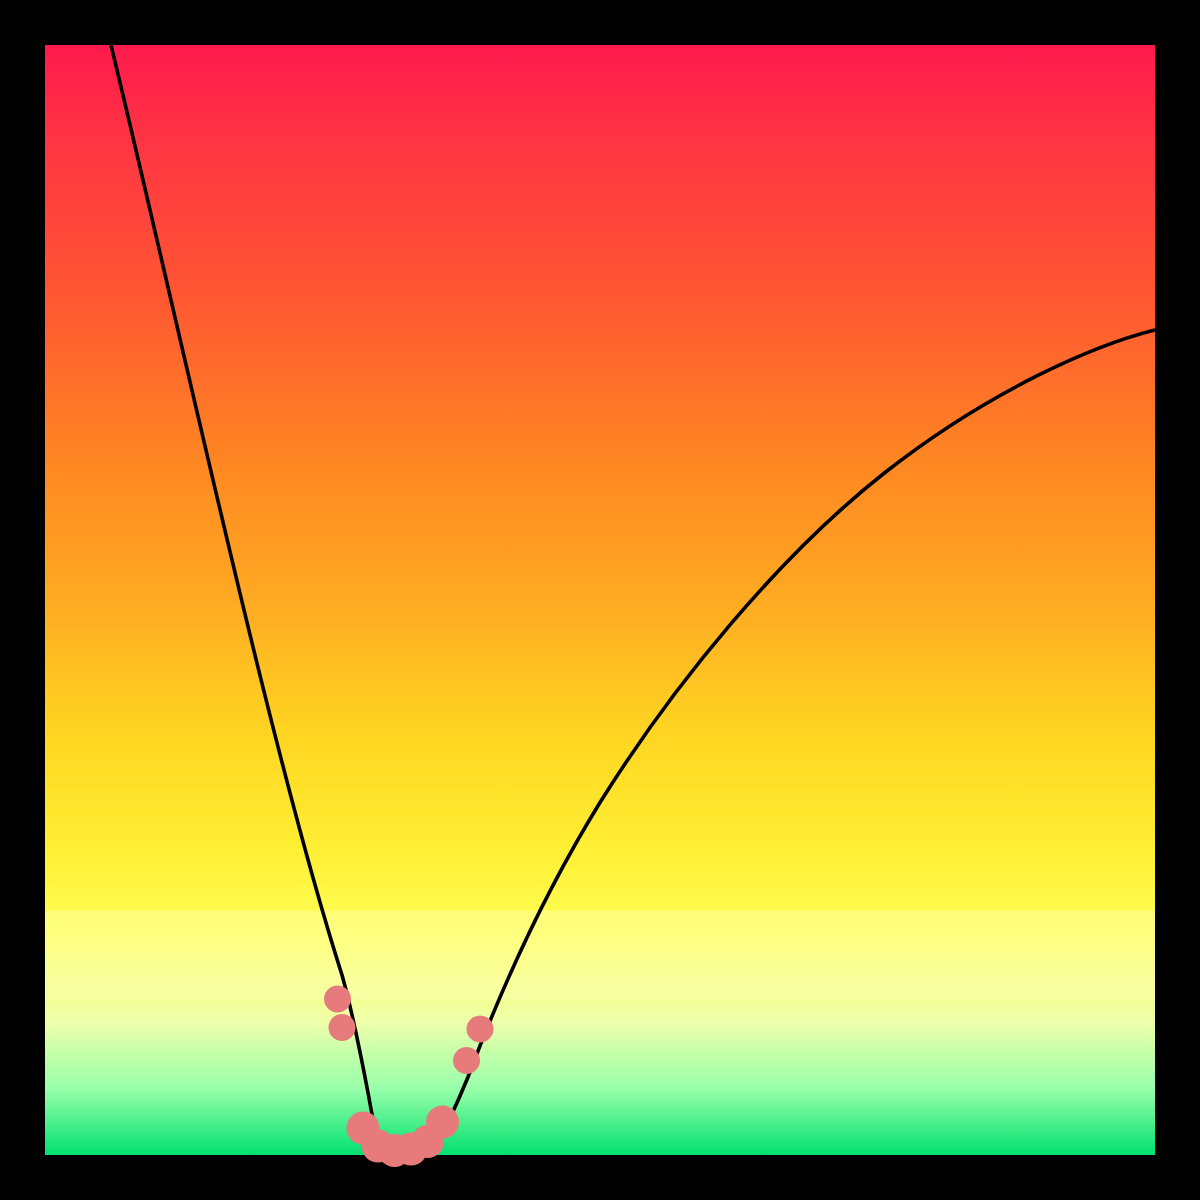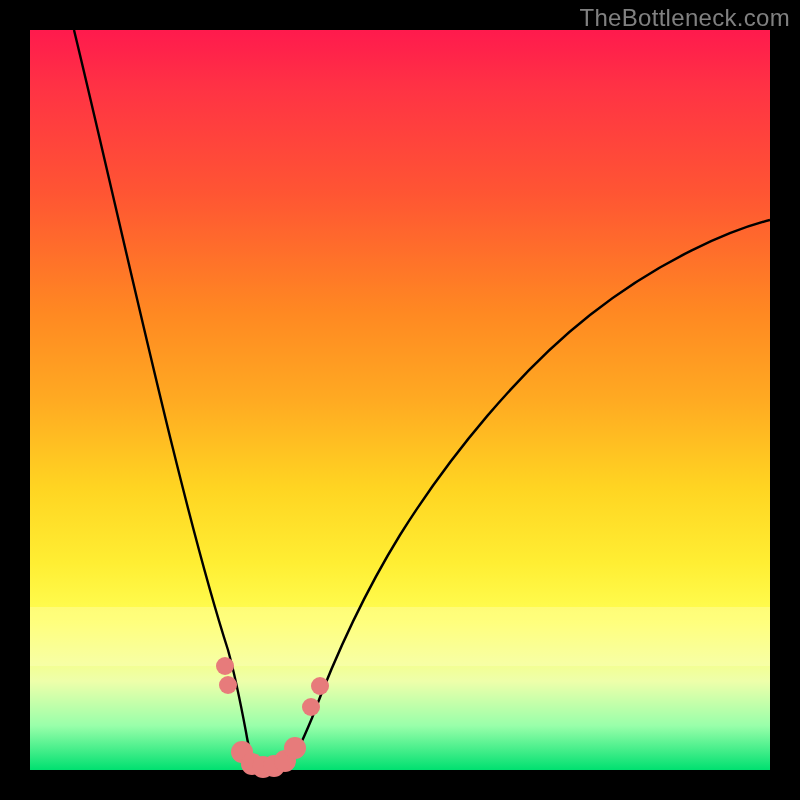--- a/index.html
+++ b/index.html
@@ -105,15 +105,14 @@
     <div class="dot big" style="left:30.0%; top:99.2%;"></div>
     <div class="dot big" style="left:31.5%; top:99.6%;"></div>
     <div class="dot big" style="left:33.0%; top:99.5%;"></div>
     <div class="dot big" style="left:34.5%; top:98.8%;"></div>
     <div class="dot big" style="left:35.8%; top:97.0%;"></div>
     <div class="dot" style="left:38.0%; top:91.5%;"></div>
     <div class="dot" style="left:39.2%; top:88.7%;"></div>
 
   </div>
 
-  <div class="watermark">TheBottleneck.com</div>
 
 </div>
 
 </body></html>

